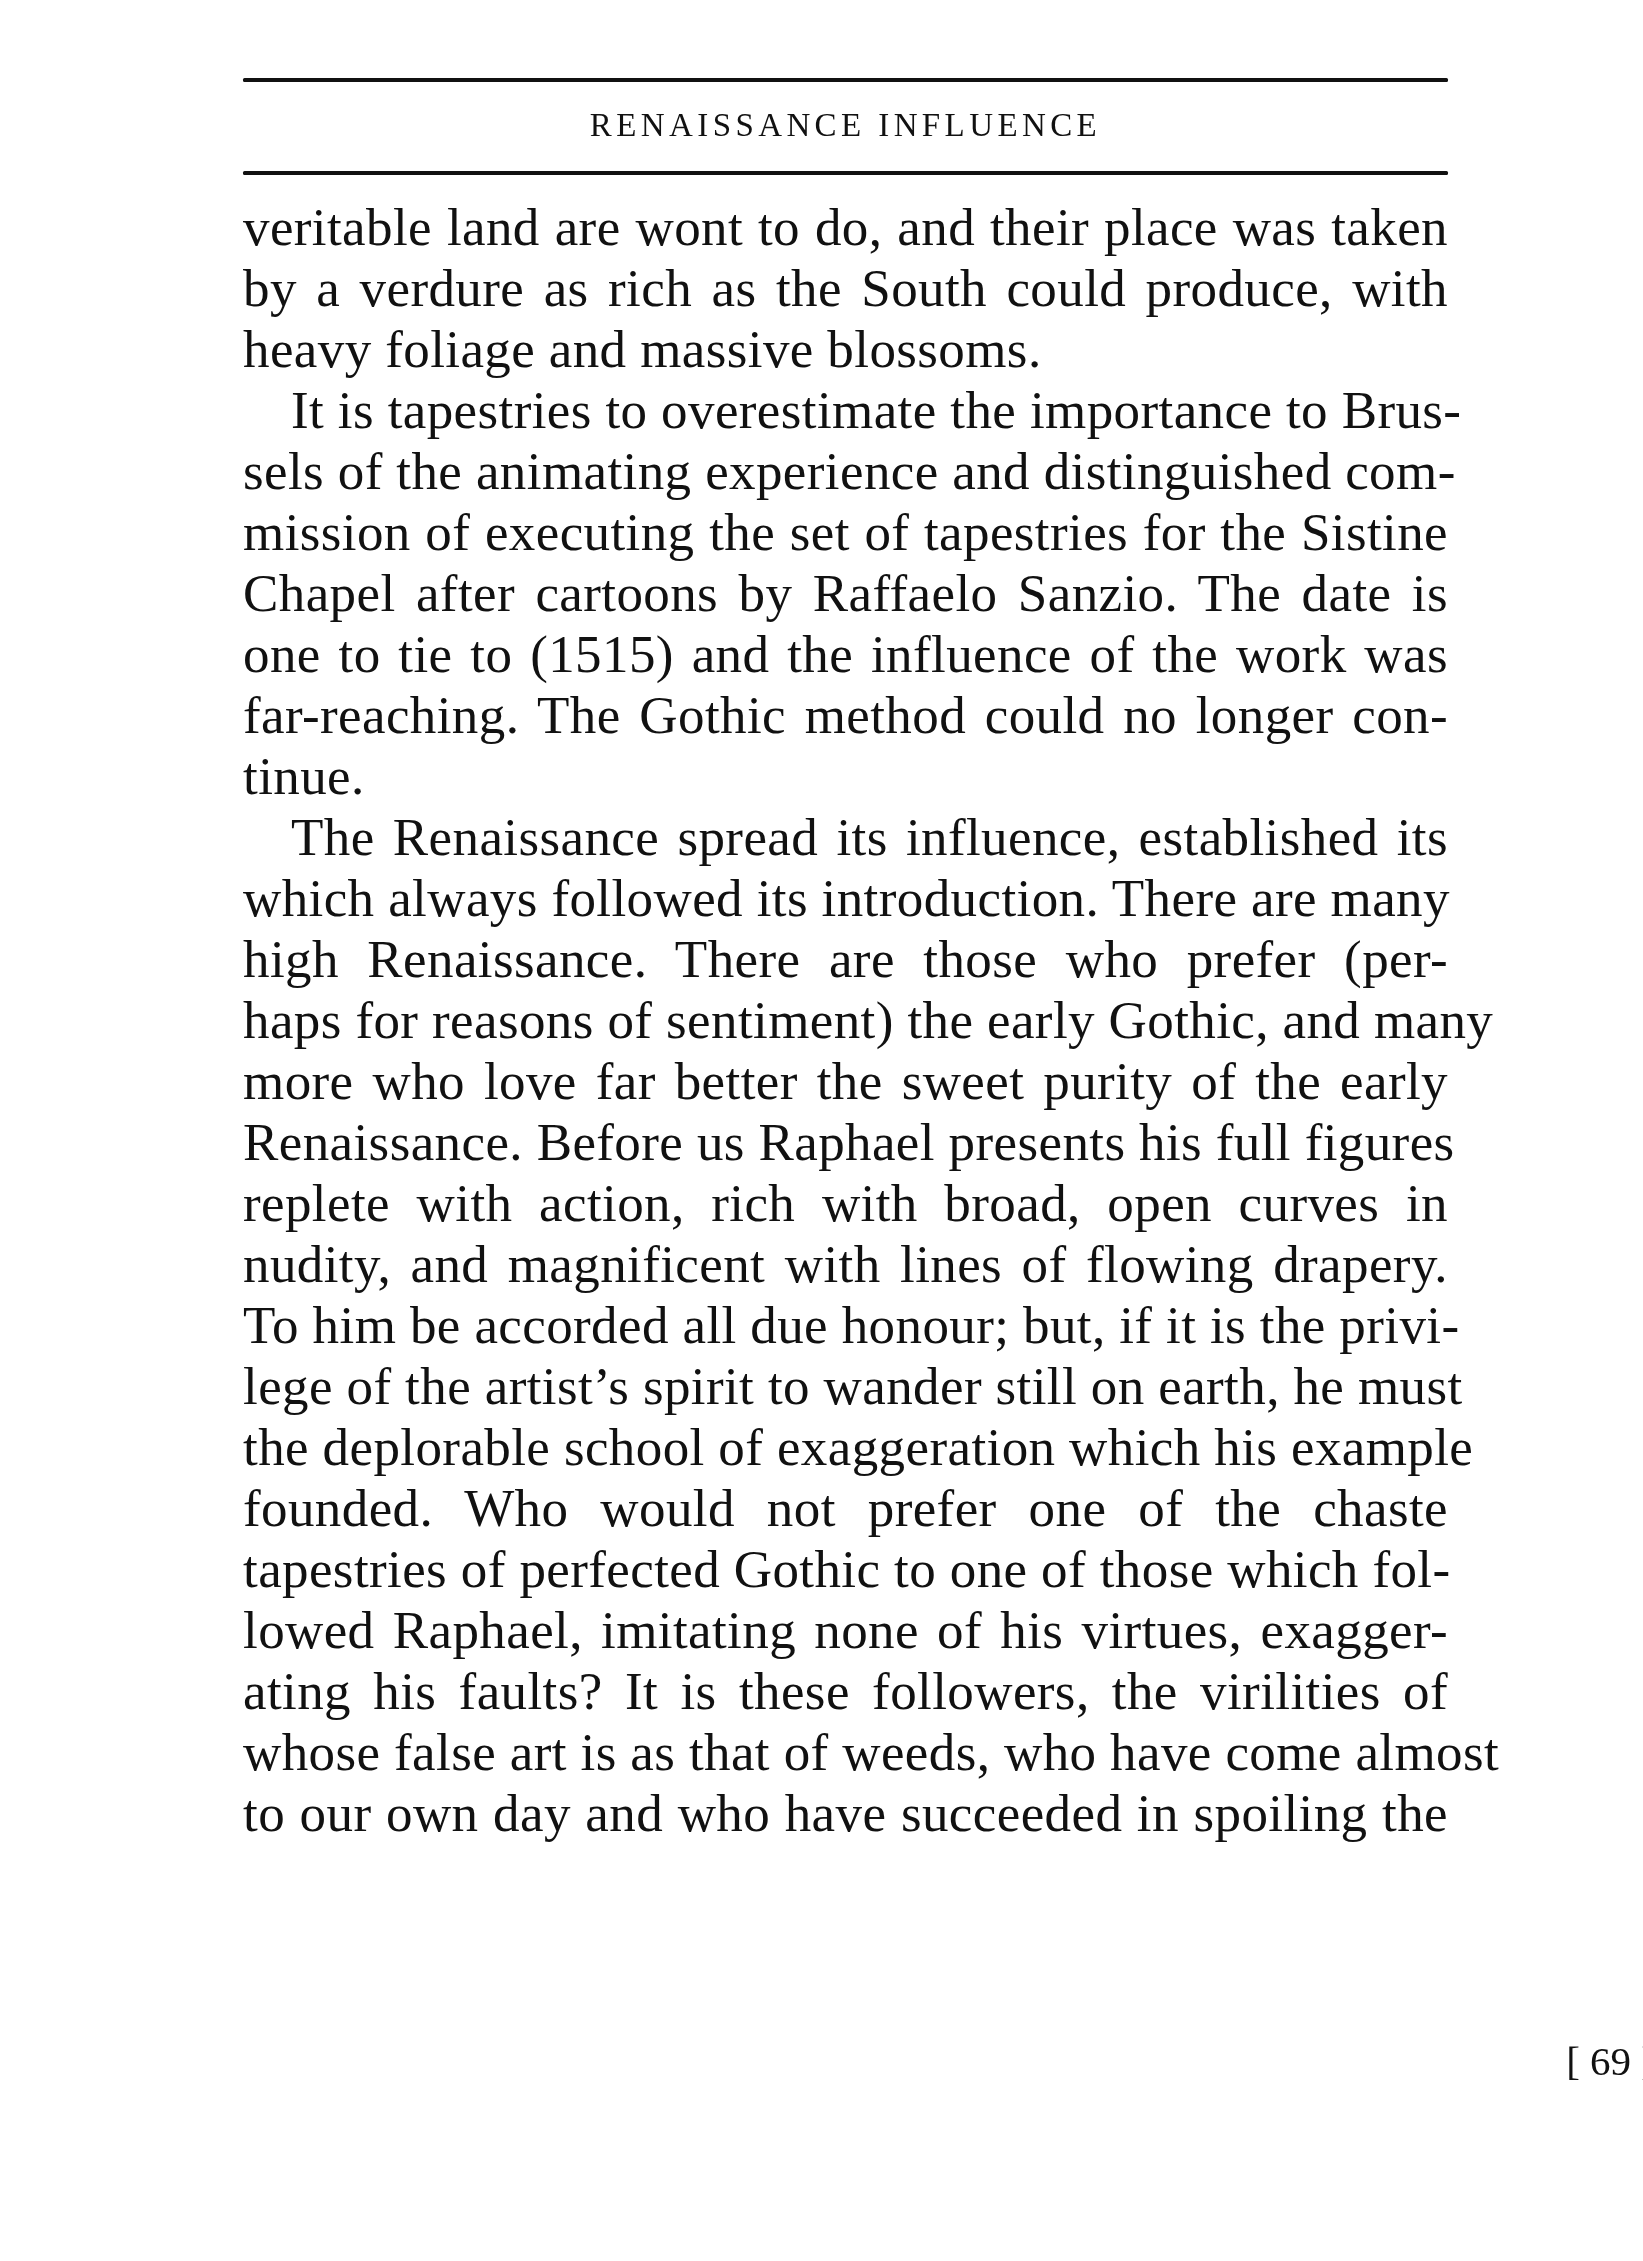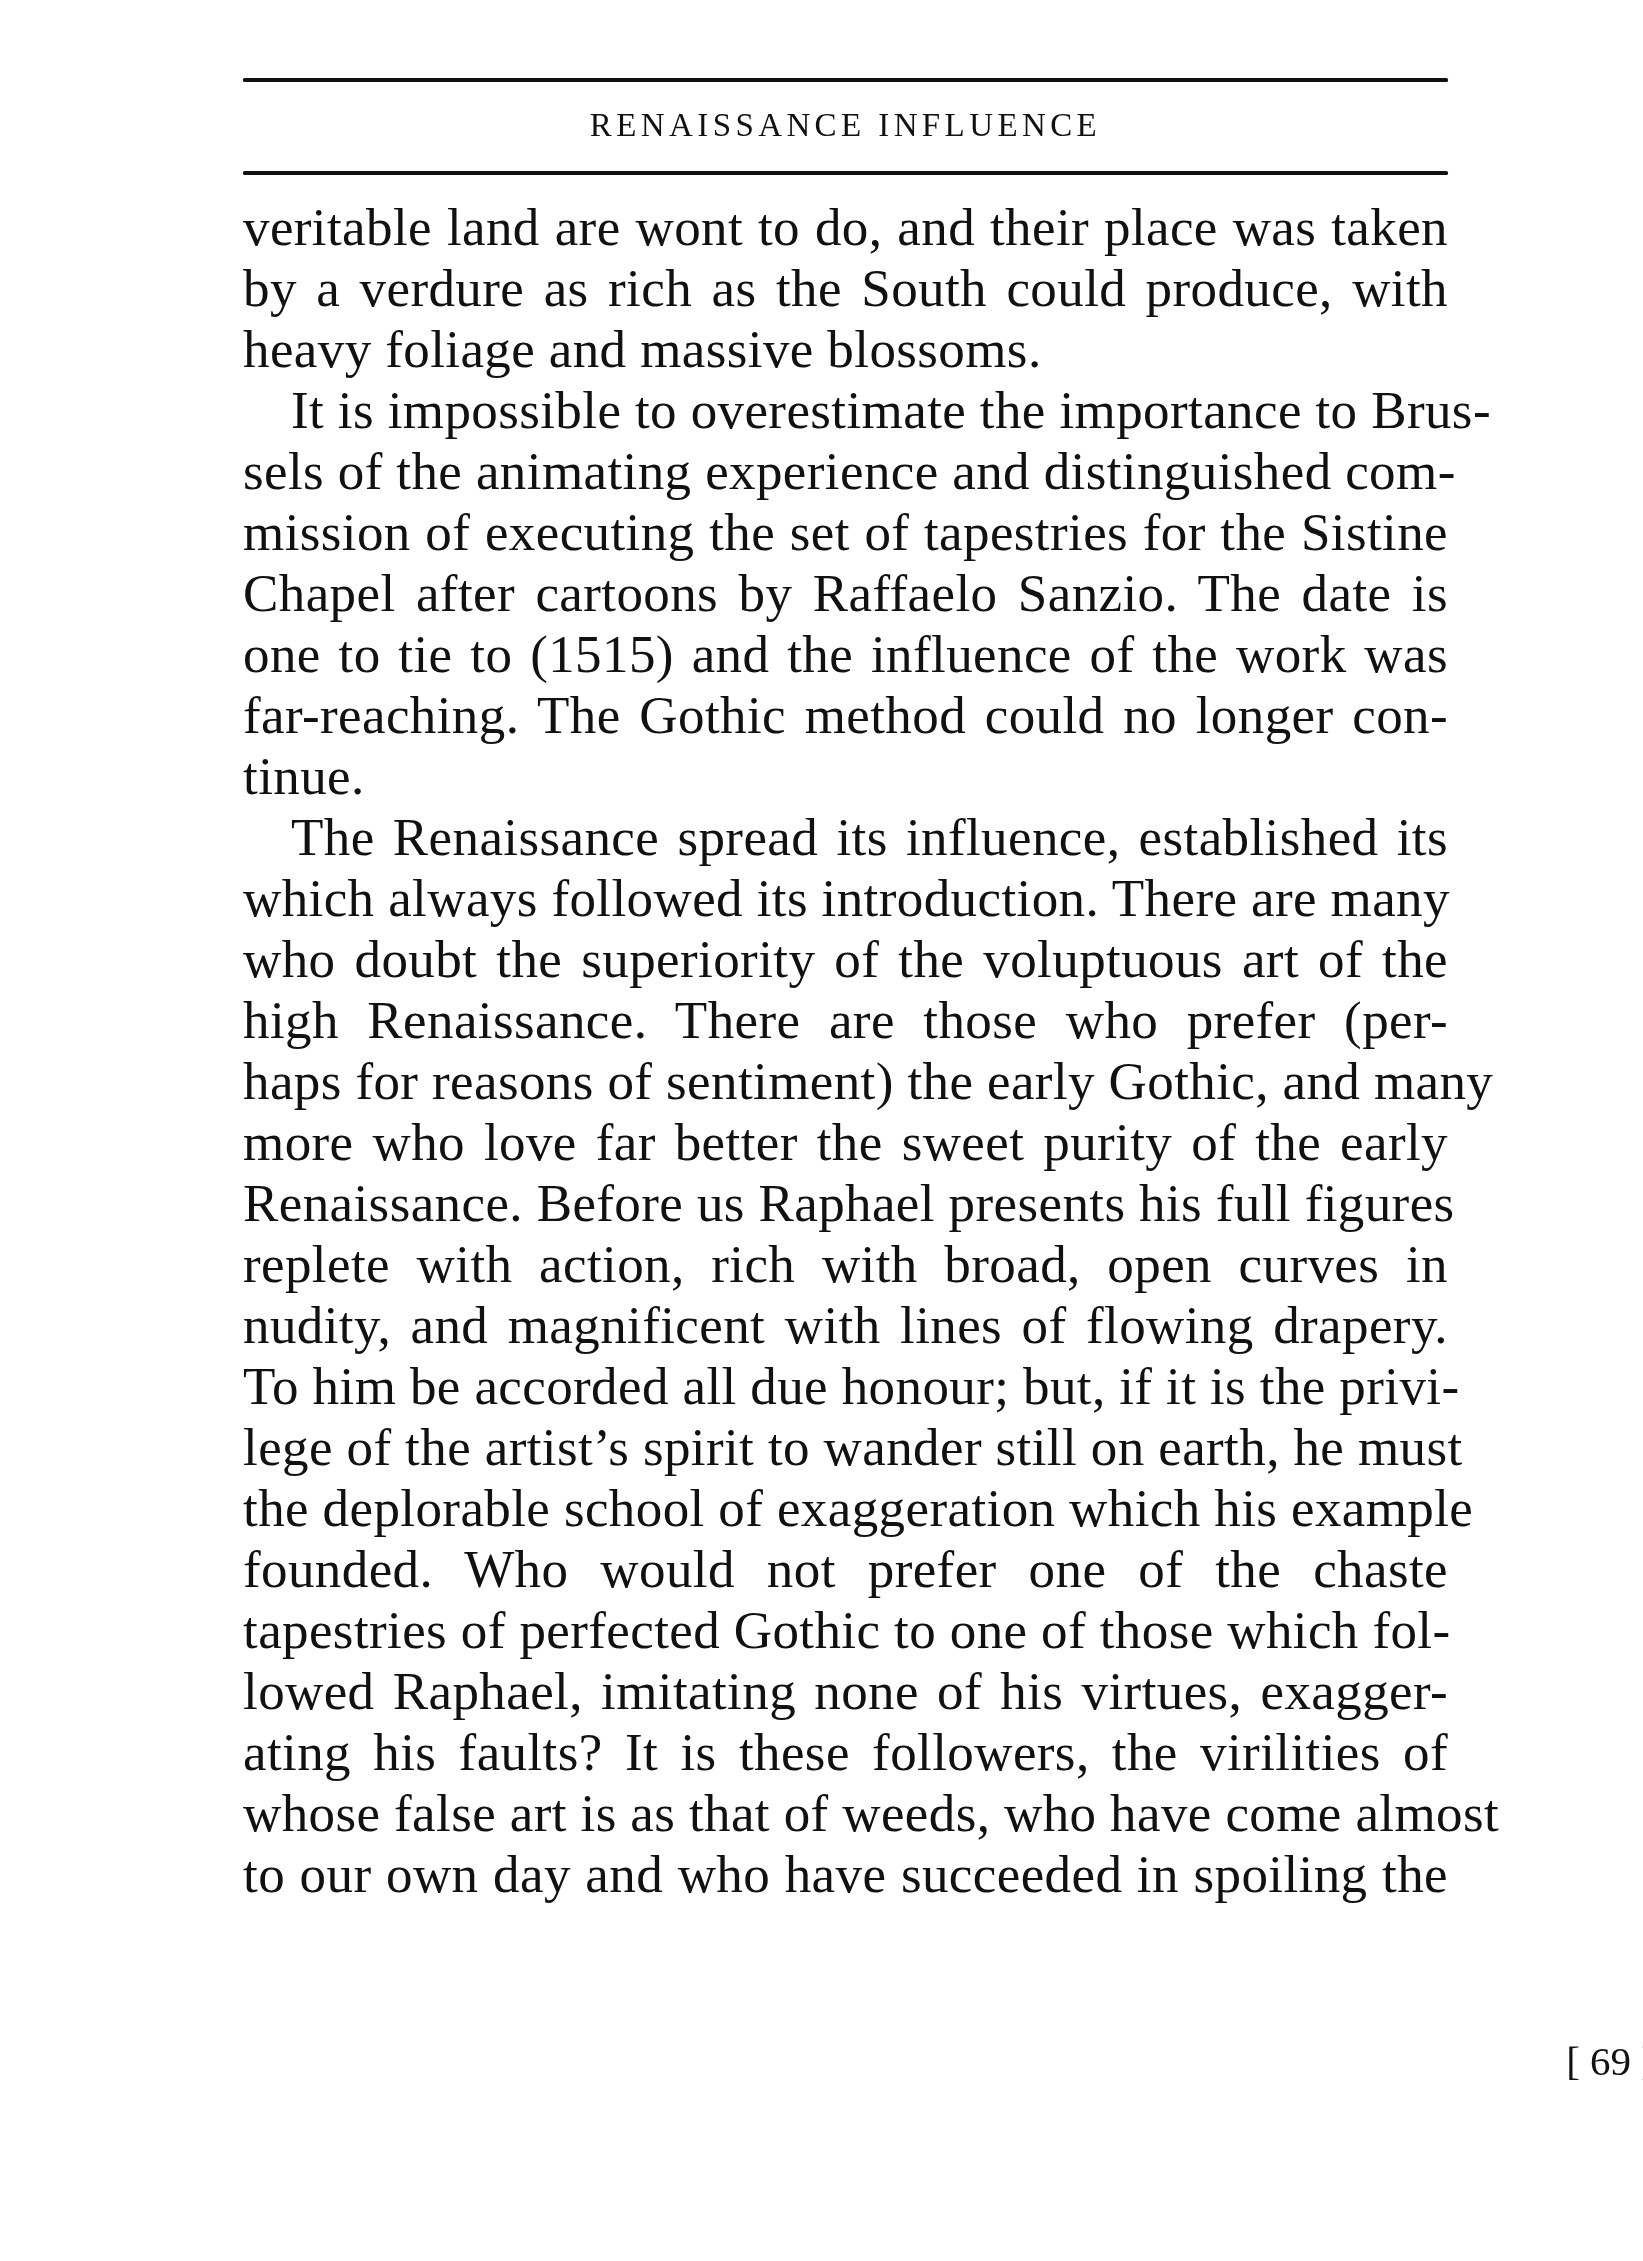--- a/index.html
+++ b/index.html
@@ -82,30 +82,29 @@
   <div class="running-head">
     <div class="rule top"></div>
     <div class="head-title">RENAISSANCE INFLUENCE</div>
     <div class="rule bottom"></div>
   </div>
 
   <div class="body-text">
     <span class="line">veritable land are wont to do, and their place was taken</span>
     <span class="line">by a verdure as rich as the South could produce, with</span>
     <span class="line last">heavy foliage and massive blossoms.</span>
-    <span class="line indent">It is impossible to overestimate the importance to Brus-</span>
+    <span class="line indent">It is tapestries to overestimate the importance to Brus-</span>
     <span class="line">sels of the animating experience and distinguished com-</span>
     <span class="line">mission of executing the set of tapestries for the Sistine</span>
     <span class="line">Chapel after cartoons by Raffaelo Sanzio.  The date is</span>
     <span class="line">one to tie to (1515) and the influence of the work was</span>
     <span class="line">far-reaching.  The Gothic method could no longer con-</span>
     <span class="line last">tinue.</span>
     <span class="line indent">The Renaissance spread its influence, established its</span>
     <span class="line">which always followed its introduction.  There are many</span>
-    <span class="line">who doubt the superiority of the voluptuous art of the</span>
     <span class="line">high Renaissance.  There are those who prefer (per-</span>
     <span class="line">haps for reasons of sentiment) the early Gothic, and many</span>
     <span class="line">more who love far better the sweet purity of the early</span>
     <span class="line">Renaissance.  Before us Raphael presents his full figures</span>
     <span class="line">replete with action, rich with broad, open curves in</span>
     <span class="line">nudity, and magnificent with lines of flowing drapery.</span>
     <span class="line">To him be accorded all due honour; but, if it is the privi-</span>
     <span class="line">lege of the artist’s spirit to wander still on earth, he must</span>
     <span class="line">the deplorable school of exaggeration which his example</span>
     <span class="line">founded.  Who would not prefer one of the chaste</span>

